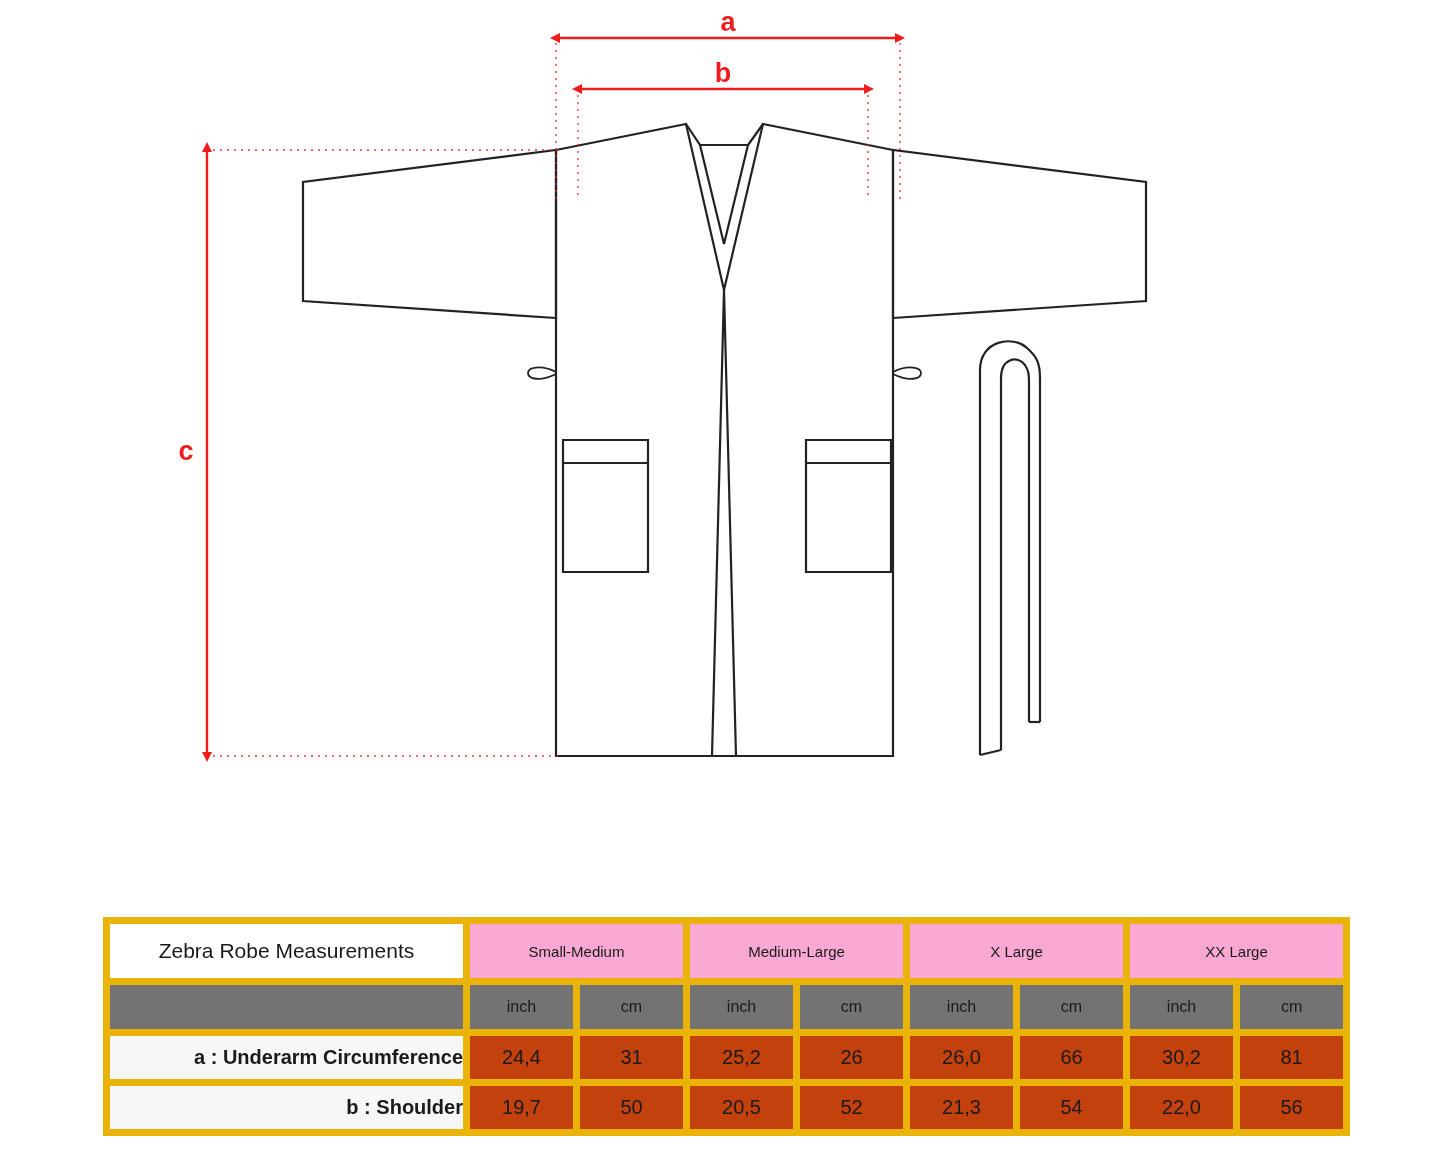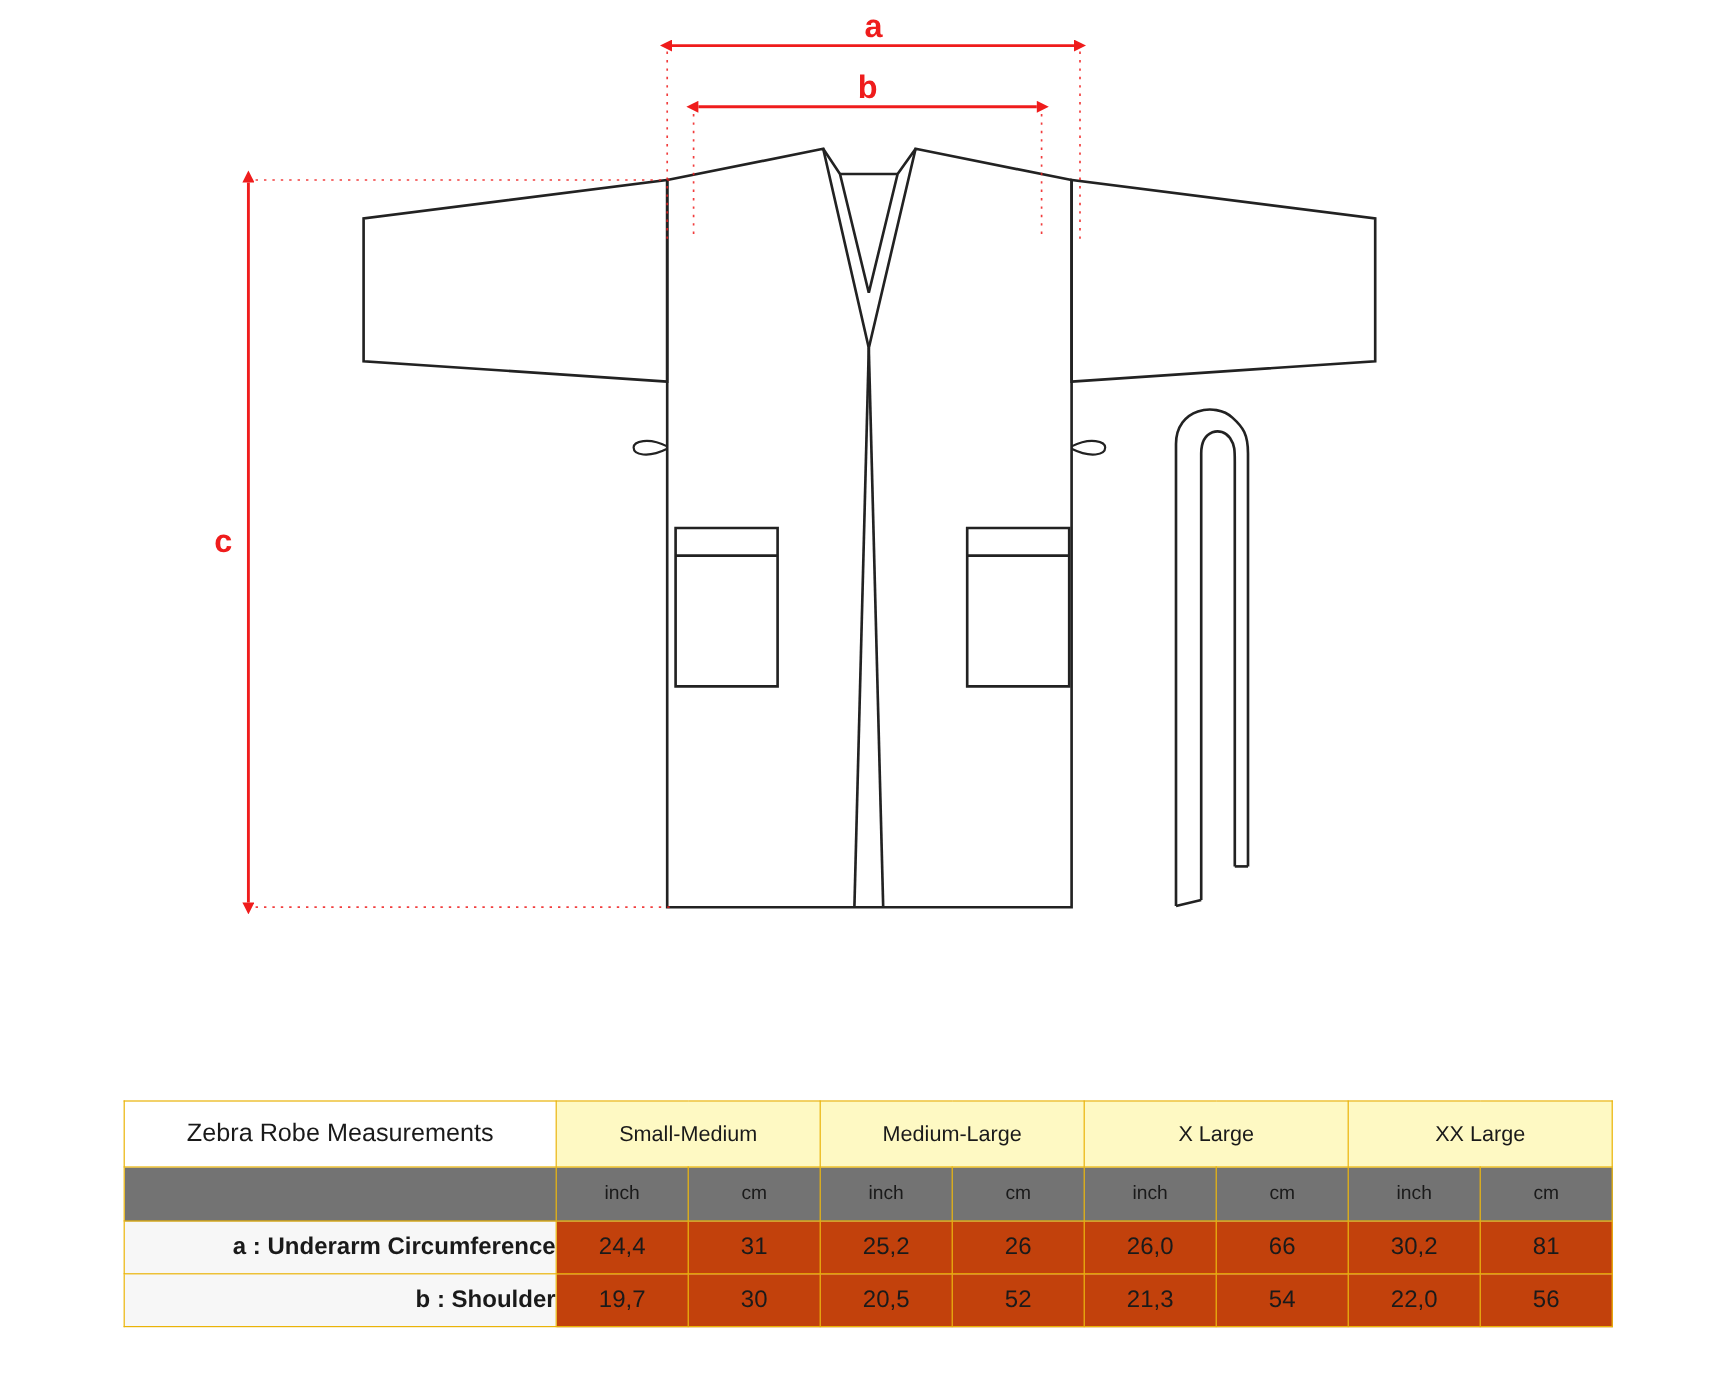--- a/index.html
+++ b/index.html
@@ -36,30 +36,30 @@
     left: 103px;
     top: 917px;
     width: 1240px;
   }
   table.size-table {
     border-collapse: collapse;
     width: 1240px;
     table-layout: fixed;
   }
   table.size-table td, table.size-table th {
-    border: 1px solid #eab308;
+    border: 7px solid #eab308;
     padding: 0;
     text-align: center;
     font-weight: normal;
     color: #1a1a1a;
   }
   .hdr-row td {
-    background: #fef9c3;
+    background: #f9a8d4;
     height: 54px;
-    font-size: 18px;
+    font-size: 15px;
     font-weight: bold;
   }
   .hdr-row td.title-cell {
     background: #ffffff;
     font-weight: normal;
     font-size: 21px;
   }
   .unit-row td {
     height: 44px;
     font-size: 16px;
@@ -185,21 +185,21 @@
         <td>25,2</td>
         <td>26</td>
         <td>26,0</td>
         <td>66</td>
         <td>30,2</td>
         <td>81</td>
       </tr>
       <tr class="data-row">
         <td class="row-label">b : Shoulder</td>
         <td>19,7</td>
-        <td>30</td>
+        <td>50</td>
         <td>20,5</td>
         <td>52</td>
         <td>21,3</td>
         <td>54</td>
         <td>22,0</td>
         <td>56</td>
       </tr>
     </tbody>
   </table>
 </div>

